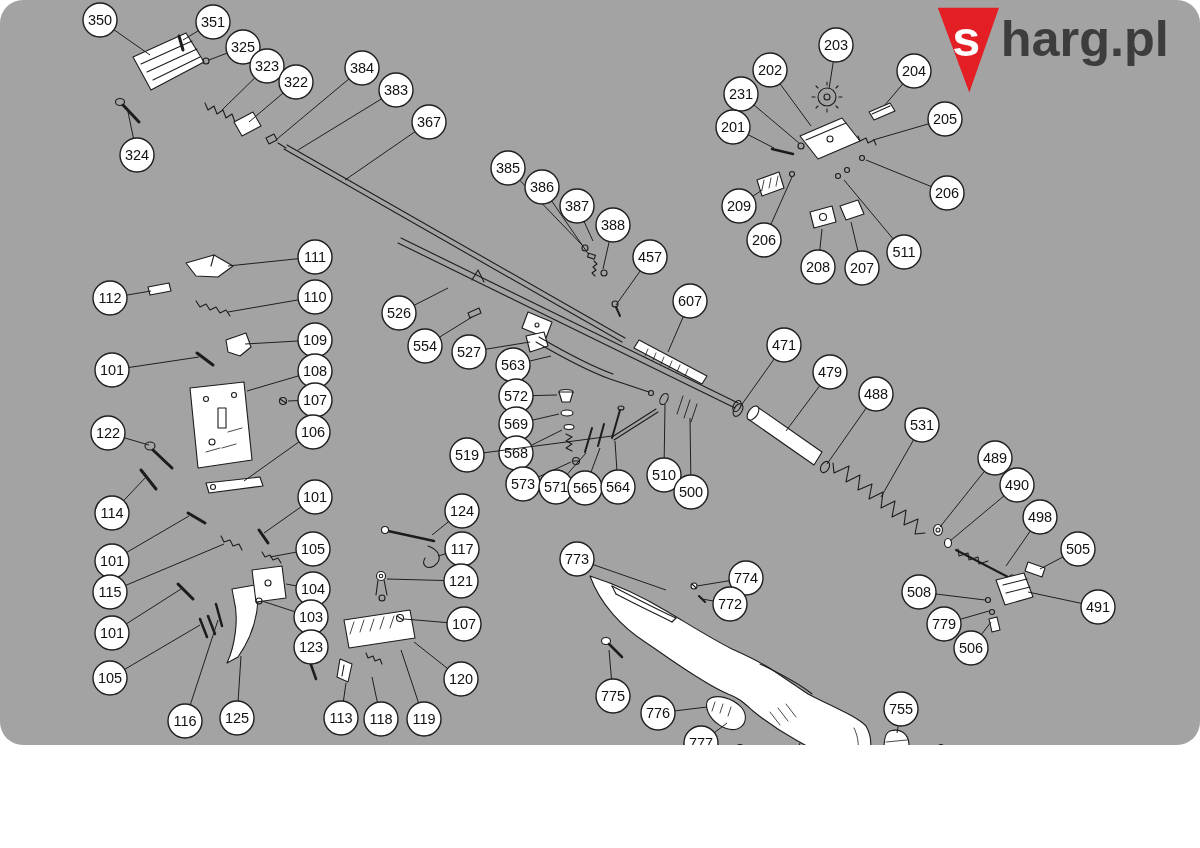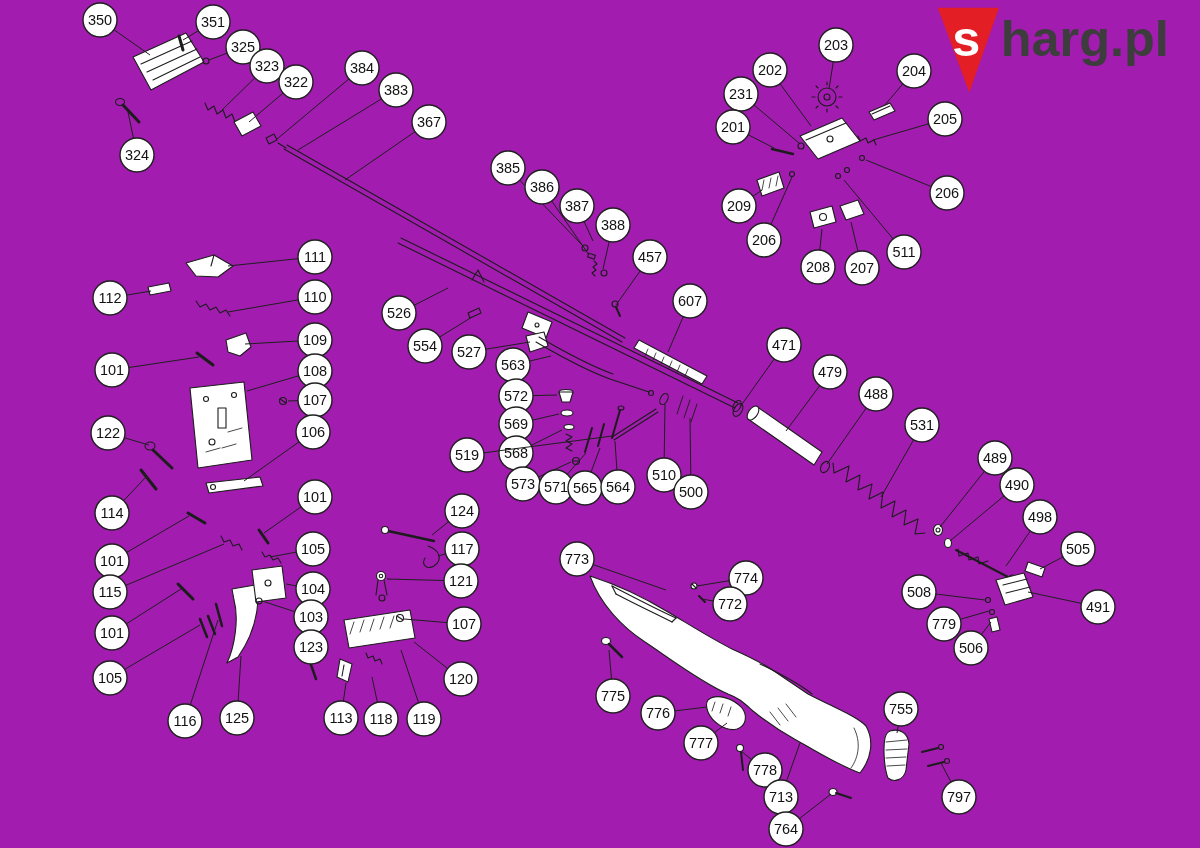--- a/index.html
+++ b/index.html
@@ -1,17 +1,17 @@
 <!DOCTYPE html>
 <html><head>
 <meta charset="utf-8">
 <style>
   html,body{margin:0;padding:0;background:#fff;}
-  .canvas{position:relative;width:1200px;height:848px;background:#a21caf;overflow:hidden;
-          font-family:"Liberation Sans",sans-serif;}
+  .canvas{position:relative;width:1200px;height:745px;background:#a3a3a3;overflow:hidden;
+          font-family:"Liberation Sans",sans-serif;border-radius:23px;}
   svg.diagram{position:absolute;left:0;top:0;}
   .callout-circle{fill:#ffffff;stroke:#1f1f1f;stroke-width:1.4;}
   .callout-text{font-family:"Liberation Sans",sans-serif;font-size:14.5px;fill:#111;
                 text-anchor:middle;dominant-baseline:central;}
   .leader{stroke:#1f1f1f;stroke-width:1;}
   .title{position:absolute;left:12px;top:770px;font-size:57px;font-weight:400;color:#000;
          letter-spacing:0px;white-space:nowrap;}
   .logo{position:absolute;top:6px;right:12px;}
   .logo-s{font-family:"Liberation Sans",sans-serif;font-size:56px;font-weight:bold;}
   .logo-rest{font-family:"Liberation Sans",sans-serif;font-size:56px;font-weight:bold;}

